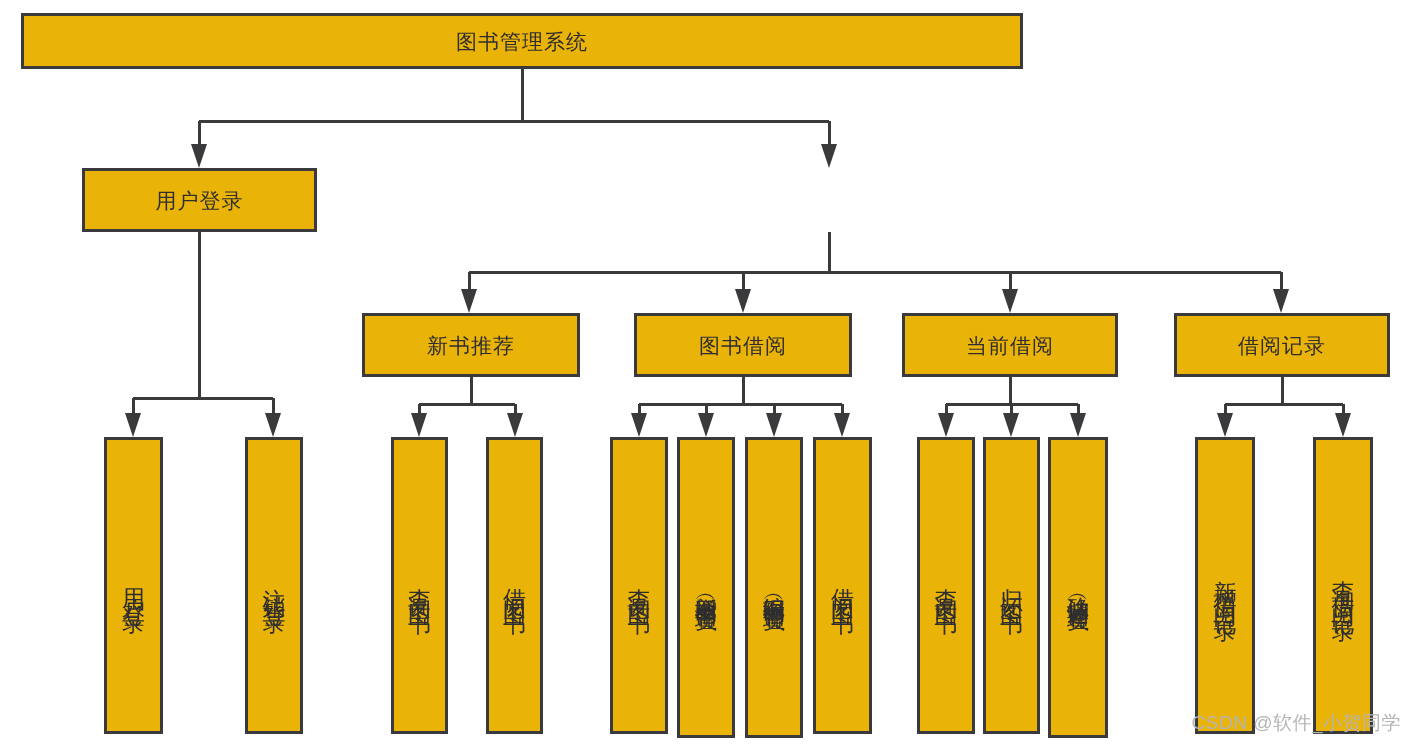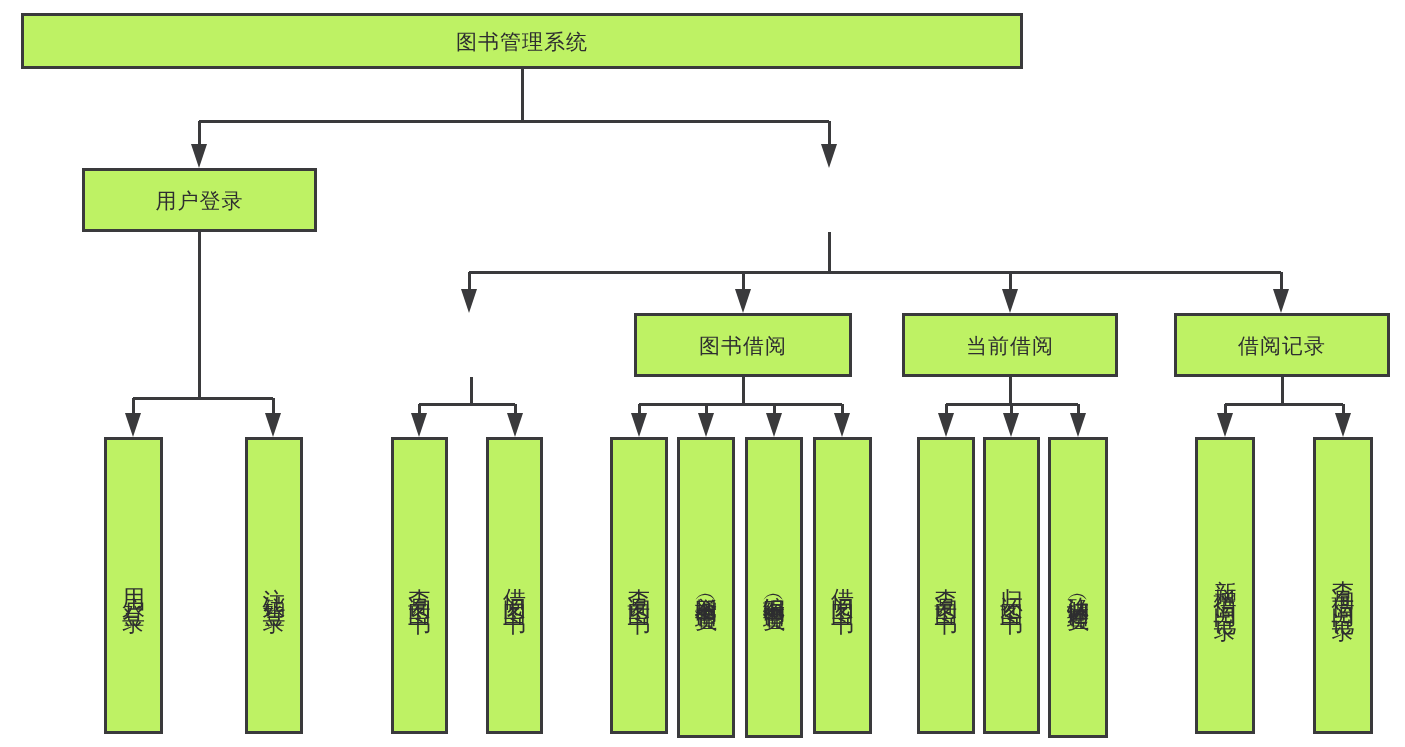--- a/index.html
+++ b/index.html
@@ -7,21 +7,21 @@
     position:relative;
     width:1405px;height:747px;
     background:#ffffff;
     font-family:"Liberation Sans",sans-serif;
     overflow:hidden;
   }
   .node{
     position:absolute;
     box-sizing:border-box;
     border:3px solid #3a3a3c;
-    background:#bef264;
+    background:#eab308;
     display:flex;
     align-items:center;
     justify-content:center;
     color:#2e2e30;
     text-align:center;
     line-height:1;
   }
   .node.h{
     font-size:21px;
     letter-spacing:1px;
@@ -56,20 +56,21 @@
     letter-spacing:0.5px;
     color:#b5b5b5;
     white-space:nowrap;
     z-index:10;
   }
 </style>
 </head>
 <body>
 
 <div id="canvas" style="background: rgb(255, 255, 255);">
+  <div class="watermark" style="color: rgb(181, 181, 181);">CSDN @软件_小贺同学</div>
 <div class="seg" style="left: 520.5px; top: 69px; width: 3px; height: 54px; background: rgb(58, 58, 60);"></div>
     <div class="seg" style="left: 199px; top: 119.5px; width: 630px; height: 3px; background: rgb(58, 58, 60);"></div>
     <div class="seg" style="left: 197.5px; top: 121px; width: 3px; height: 29px; background: rgb(58, 58, 60);"></div>
     <div class="seg" style="left: 827.5px; top: 121px; width: 3px; height: 29px; background: rgb(58, 58, 60);"></div>
     <div class="seg" style="left: 197.5px; top: 232px; width: 3px; height: 167px; background: rgb(58, 58, 60);"></div>
     <div class="seg" style="left: 133px; top: 396.5px; width: 140px; height: 3px; background: rgb(58, 58, 60);"></div>
     <div class="seg" style="left: 131.5px; top: 398px; width: 3px; height: 22px; background: rgb(58, 58, 60);"></div>
     <div class="seg" style="left: 271.5px; top: 398px; width: 3px; height: 22px; background: rgb(58, 58, 60);"></div>
     <div class="seg" style="left: 827.5px; top: 232px; width: 3px; height: 41px; background: rgb(58, 58, 60);"></div>
     <div class="seg" style="left: 469px; top: 270.5px; width: 812px; height: 3px; background: rgb(58, 58, 60);"></div>
@@ -110,20 +111,21 @@
     <div class="arrow" style="left: 698px; top: 413px; border-top-color: rgb(58, 58, 60);"></div>
     <div class="arrow" style="left: 766px; top: 413px; border-top-color: rgb(58, 58, 60);"></div>
     <div class="arrow" style="left: 834px; top: 413px; border-top-color: rgb(58, 58, 60);"></div>
     <div class="arrow" style="left: 938px; top: 413px; border-top-color: rgb(58, 58, 60);"></div>
     <div class="arrow" style="left: 1003px; top: 413px; border-top-color: rgb(58, 58, 60);"></div>
     <div class="arrow" style="left: 1070px; top: 413px; border-top-color: rgb(58, 58, 60);"></div>
     <div class="arrow" style="left: 1217px; top: 413px; border-top-color: rgb(58, 58, 60);"></div>
     <div class="arrow" style="left: 1335px; top: 413px; border-top-color: rgb(58, 58, 60);"></div>
     <div class="node h" style="left: 21px; top: 13px; width: 1002px; height: 56px; border-color: rgb(58, 58, 60); color: rgb(46, 46, 48);">图书管理系统</div>
     <div class="node h" style="left: 82px; top: 168px; width: 235px; height: 64px; border-color: rgb(58, 58, 60); color: rgb(46, 46, 48);">用户登录</div>
+    <div class="node h" style="left: 362px; top: 313px; width: 218px; height: 64px; border-color: rgb(58, 58, 60); color: rgb(46, 46, 48);">新书推荐</div>
     <div class="node h" style="left: 634px; top: 313px; width: 218px; height: 64px; border-color: rgb(58, 58, 60); color: rgb(46, 46, 48);">图书借阅</div>
     <div class="node h" style="left: 902px; top: 313px; width: 216px; height: 64px; border-color: rgb(58, 58, 60); color: rgb(46, 46, 48);">当前借阅</div>
     <div class="node h" style="left: 1174px; top: 313px; width: 216px; height: 64px; border-color: rgb(58, 58, 60); color: rgb(46, 46, 48);">借阅记录</div>
     <div class="node v" style="left: 104px; top: 437px; width: 59px; height: 297px; border-color: rgb(58, 58, 60); color: rgb(46, 46, 48);">用户登录</div>
     <div class="node v" style="left: 245px; top: 437px; width: 58px; height: 297px; border-color: rgb(58, 58, 60); color: rgb(46, 46, 48);">注销登录</div>
     <div class="node v" style="left: 391px; top: 437px; width: 57px; height: 297px; border-color: rgb(58, 58, 60); color: rgb(46, 46, 48);">查询图书</div>
     <div class="node v" style="left: 486px; top: 437px; width: 57px; height: 297px; border-color: rgb(58, 58, 60); color: rgb(46, 46, 48);">借阅图书</div>
     <div class="node v" style="left: 610px; top: 437px; width: 58px; height: 297px; border-color: rgb(58, 58, 60); color: rgb(46, 46, 48);">查询图书</div>
     <div class="node vl" style="left: 677px; top: 437px; width: 58px; height: 301px; border-color: rgb(58, 58, 60); color: rgb(46, 46, 48);">新增图书（管理员）</div>
     <div class="node vl" style="left: 745px; top: 437px; width: 58px; height: 301px; border-color: rgb(58, 58, 60); color: rgb(46, 46, 48);">编辑图书（管理员）</div>

